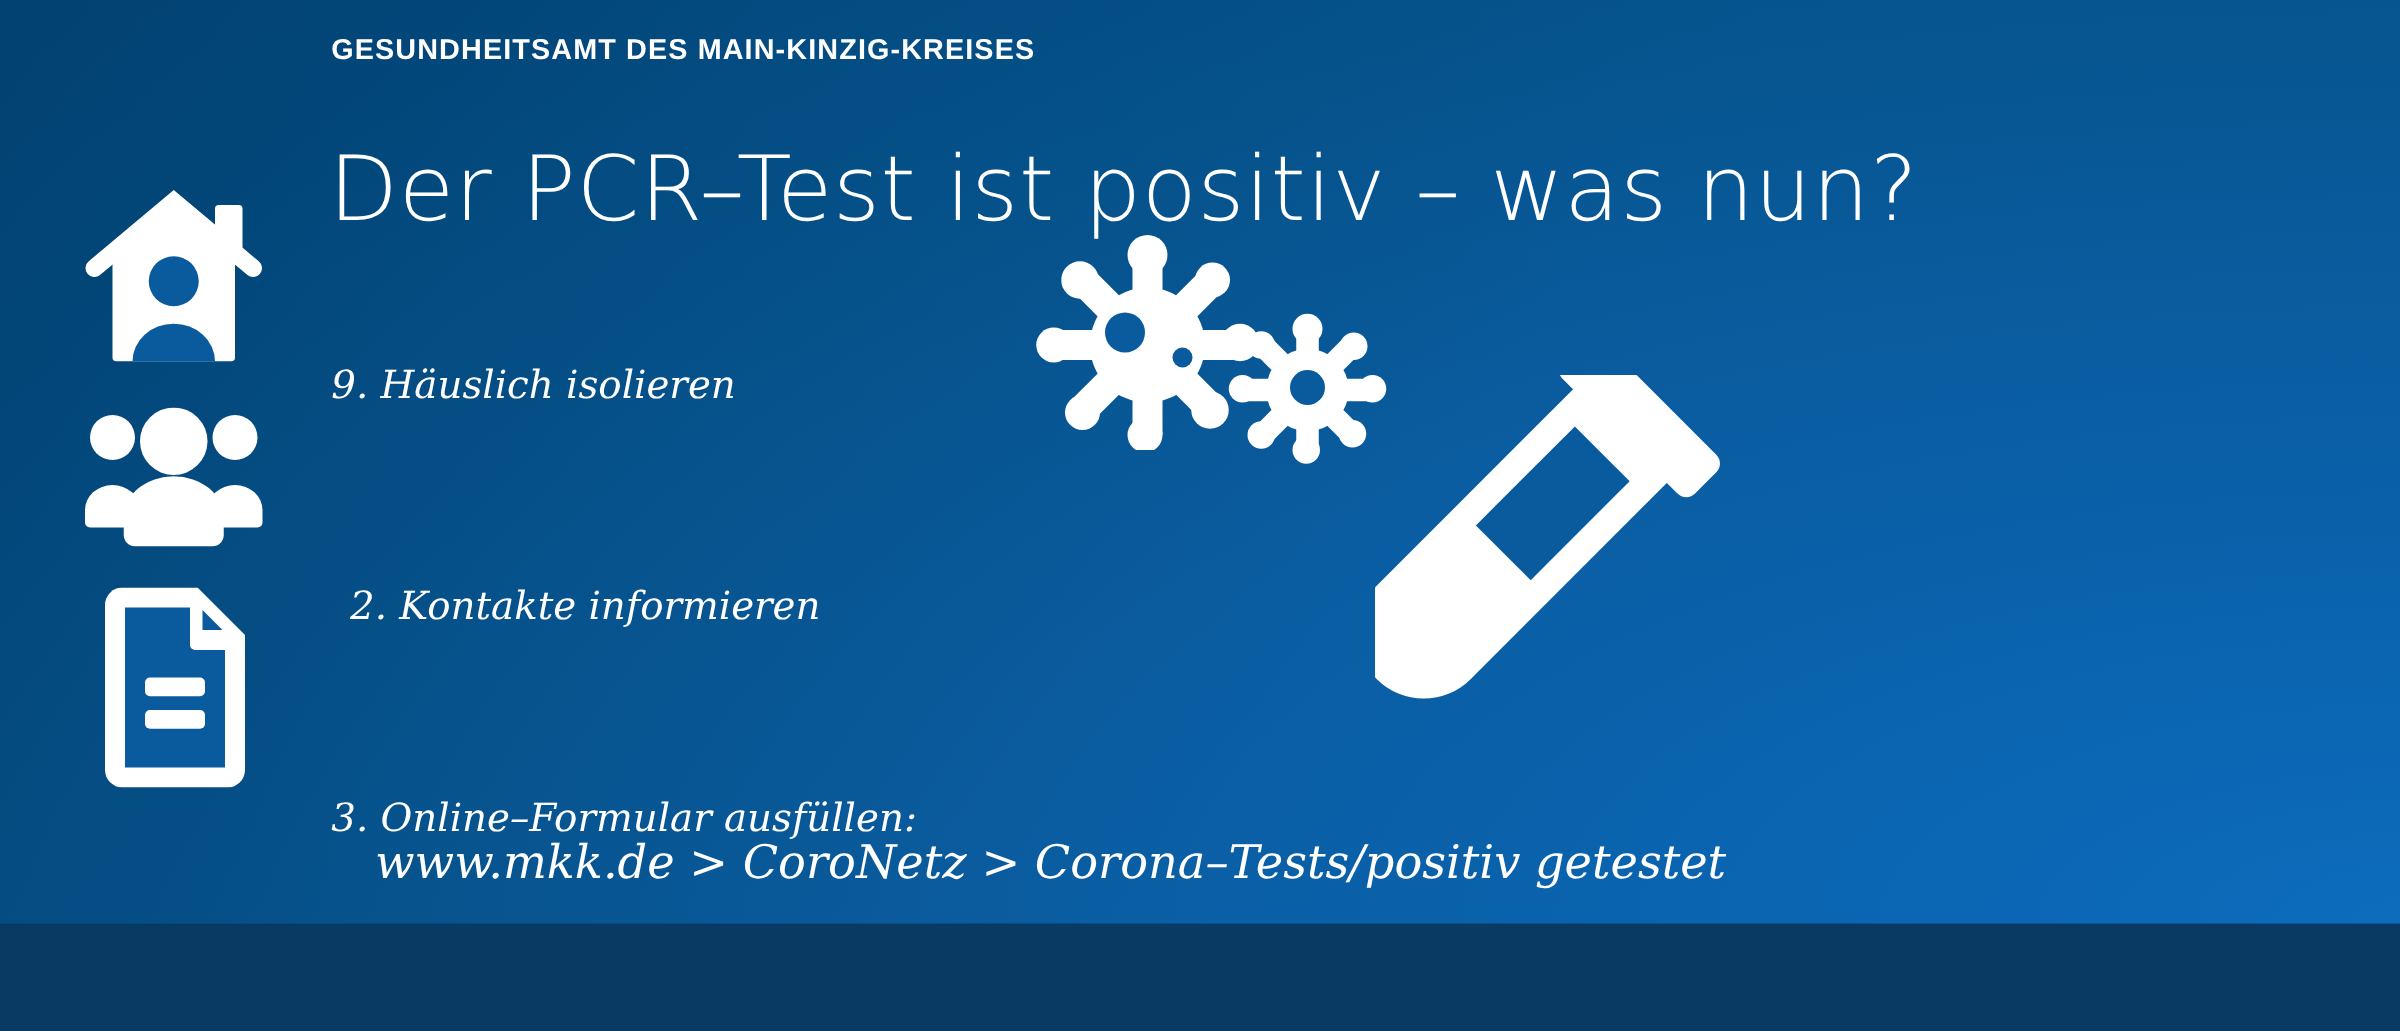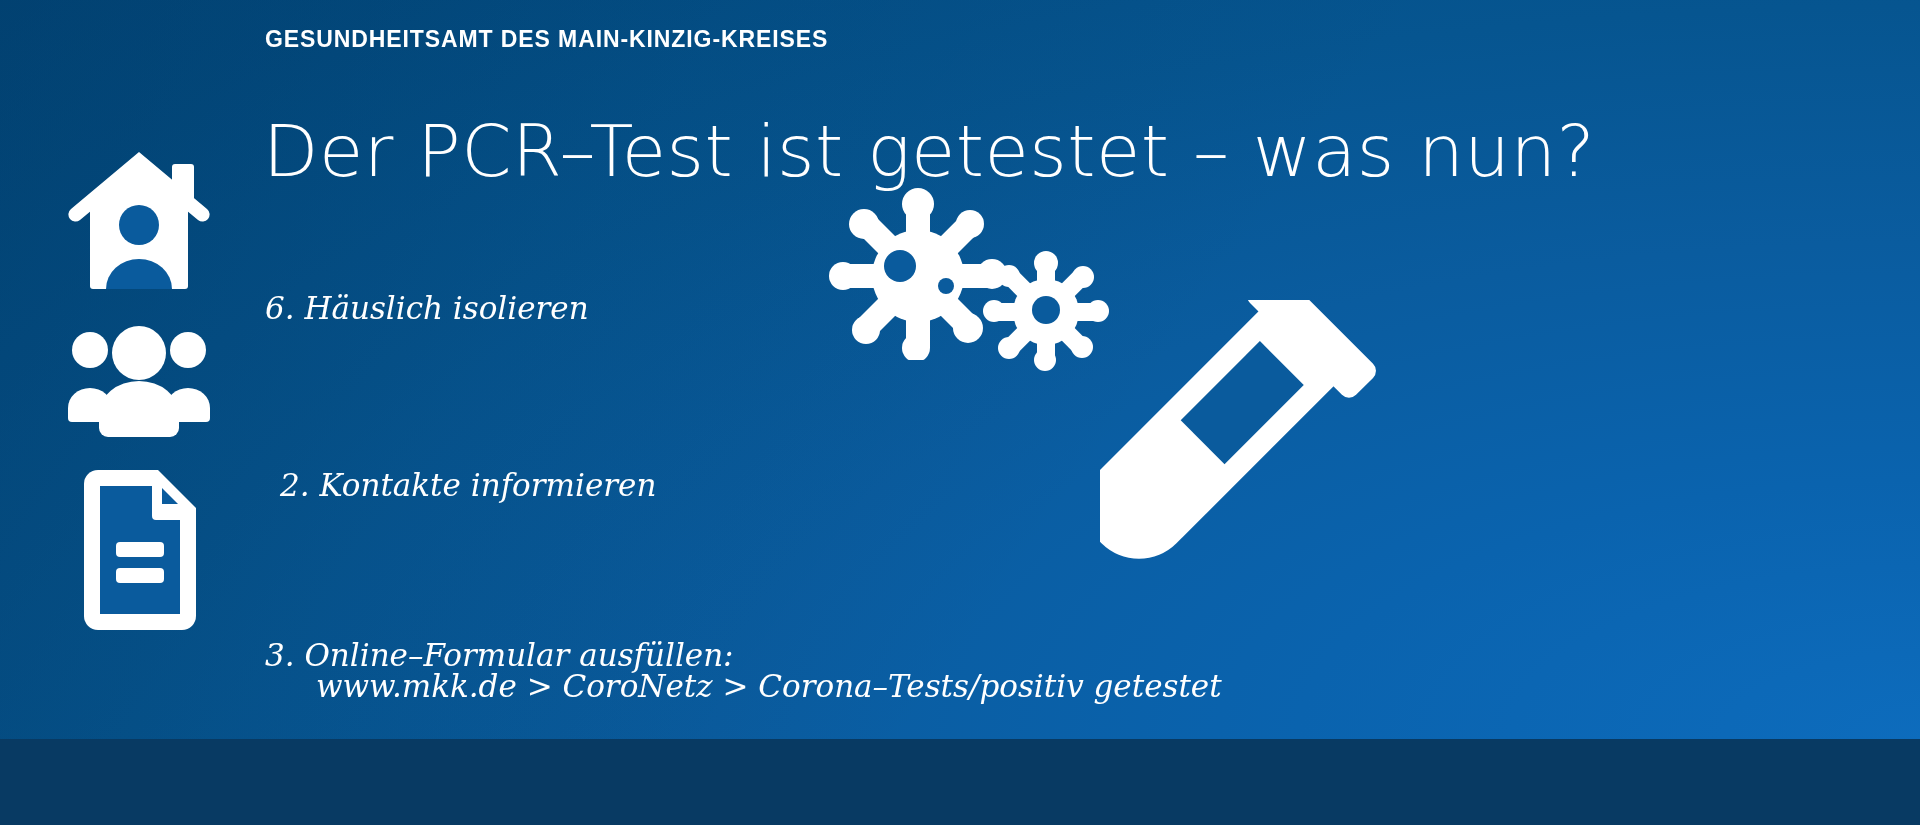--- a/index.html
+++ b/index.html
@@ -71,23 +71,23 @@
     color: #ffffff;
     font-family: "DejaVu Serif", serif;
     font-style: italic;
     font-size: 31px;
     white-space: nowrap;
   }
   .step-1-text { left: 265px; top: 290px; }
   .step-2-text { left: 280px; top: 467px; }
   .step-3-text { left: 265px; top: 625px; margin-top: 12px; }
   .step-3-url  {
-    left: 316px;
+    left: 300px;
     top: 668px;
-    font-size: 31px;
+    font-size: 37px;
   }
 
   
   .icon-slot {
     position: absolute;
     color: #ffffff;
   }
   .icon-house  { left: 68px;  top: 150px; width: 142px; height: 140px; }
   .icon-people { left: 66px;  top: 326px; width: 146px; height: 112px; }
   .icon-doc    { left: 84px;  top: 470px; width: 112px; height: 160px; }
@@ -101,21 +101,21 @@
   .art-virus-large svg, .art-virus-small svg, .art-tube svg { display: block; width: 100%; height: 100%; }
 </style>
 </head>
 <body>
 
 <div class="poster">
   <div class="content-layer">
 
     <div class="kicker">GESUNDHEITSAMT DES MAIN-KINZIG-KREISES</div>
 
-    <h1 class="headline">Der PCR–Test ist getestet – was nun?</h1>
+    <h1 class="headline">Der PCR–Test ist positiv – was nun?</h1>
 
     <div class="icon-slot icon-house">
       <svg viewBox="0 0 142 140" xmlns="http://www.w3.org/2000/svg" aria-hidden="true">
         <g fill="#ffffff">
 
           <rect x="104" y="14" width="22" height="40" rx="3"></rect>
 
           <path d="M71 2 L139 59 a7 7 0 0 1 -9 11 L71 21 L12 70 a7 7 0 0 1 -9 -11 Z"></path>
 
           <path d="M22 58 L71 17 L120 58 L120 136 a3 3 0 0 1 -3 3 L25 139 a3 3 0 0 1 -3 -3 Z"></path>
@@ -148,21 +148,21 @@
     <div class="icon-slot icon-doc">
       <svg viewBox="0 0 112 160" xmlns="http://www.w3.org/2000/svg" aria-hidden="true">
         <path fill="#ffffff" d="M14 0 L74 0 L112 38 L112 146 a14 14 0 0 1 -14 14 L14 160 a14 14 0 0 1 -14 -14 L0 14 A14 14 0 0 1 14 0 Z"></path>
         <path fill="#0a5b9d" d="M16 16 L68 16 L68 46 a4 4 0 0 0 4 4 L96 50 L96 144 L16 144 Z"></path>
         <path fill="#0a5b9d" d="M78 18 L94 34 L78 34 Z"></path>
         <rect x="32" y="72" width="48" height="15" rx="4" fill="#ffffff"></rect>
         <rect x="32" y="98" width="48" height="15" rx="4" fill="#ffffff"></rect>
       </svg>
     </div>
 
-    <div class="step-text step-1-text">6. Häuslich isolieren</div>
+    <div class="step-text step-1-text">9. Häuslich isolieren</div>
 
     <div class="step-text step-2-text">2. Kontakte informieren</div>
 
     <div class="step-text step-3-text">3. Online–Formular ausfüllen:</div>
 
     <div class="step-text step-3-url">www.mkk.de &gt; CoroNetz &gt; Corona–Tests/positiv getestet</div>
 
     <div class="art-virus-large">
       <svg viewBox="0 0 180 172" xmlns="http://www.w3.org/2000/svg" aria-hidden="true">
         <g fill="#ffffff">

